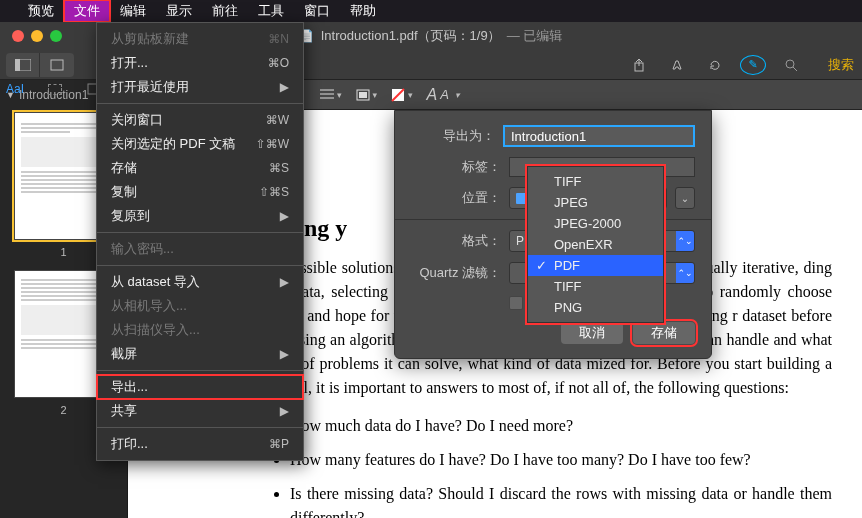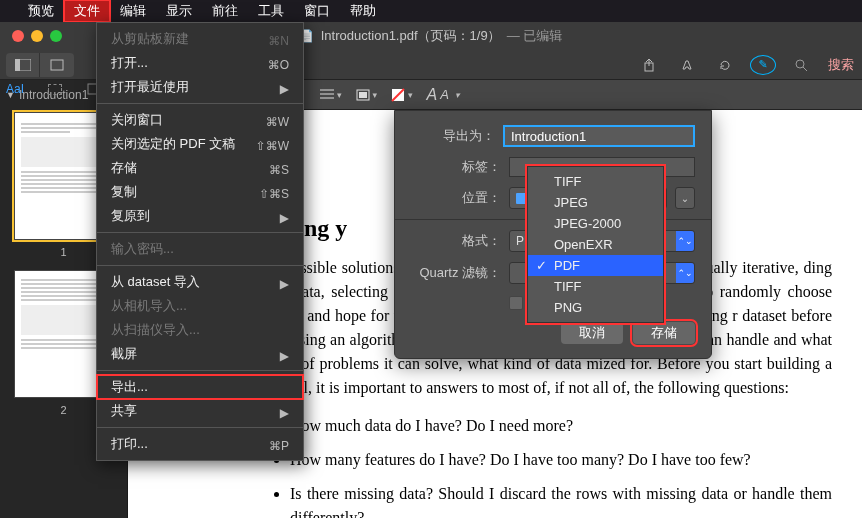--- a/index.html
+++ b/index.html
@@ -1,52 +1,52 @@
 <!DOCTYPE html>
 <html><head>
 <meta charset="utf-8">
 <style>
 *{margin:0;padding:0;box-sizing:border-box;-webkit-font-smoothing:antialiased}
 body{width:862px;height:518px;background:#2b2b2b;font-family:-apple-system,"Helvetica Neue",Arial,sans-serif;font-size:13px;color:#fff;overflow:hidden;position:relative}
 .menubar{height:22px;background:#1d1b21;display:flex;align-items:center;padding:0 10px;gap:0}
 .menubar .apple{font-size:14px;margin-right:8px}
 .menubar .mi{padding:3px 10px;font-size:13px;line-height:16px}
-.menubar .mi.active{background:#b91c1c;outline:2px solid #f33;outline-offset:-1px}
+.menubar .mi.active{background:#a21caf;outline:2px solid #f33;outline-offset:-1px}
 .titlebar{height:28px;background:#3b3b3b;display:flex;align-items:center;position:relative}
 .traffic{display:flex;gap:7px;padding-left:12px}
 .tl{width:12px;height:12px;border-radius:50%}
 .tl.r{background:#ff5f57}.tl.y{background:#febc2e}.tl.g{background:#28c840}
 .titletext{position:absolute;left:50%;transform:translateX(-50%);display:flex;align-items:center;gap:6px;color:#c8c8c8}
 .tool1{height:30px;background:#3b3b3b;display:flex;align-items:center;border-bottom:1px solid #222}
 .tbtn{width:34px;height:24px;display:flex;align-items:center;justify-content:center;color:#bfbfbf}
 .segbox{display:flex;background:#4a4a4a;border-radius:4px;margin-left:6px}
 .segbox .tbtn{border-right:1px solid #333}
 .segbox .tbtn:last-child{border-right:none}
 .spacer{flex:1}
 .tright{display:flex;align-items:center;gap:4px;padding-right:8px}
 .searchico{width:26px;height:20px;display:flex;align-items:center;justify-content:center;color:#00b4ff;border:1px solid #00b4ff;border-radius:50%;font-size:11px}
-.searchph{color:#fca5a5;margin-left:6px}
+.searchph{color:#eab308;margin-left:16px}
 .tool2{height:30px;background:#464646;display:flex;align-items:center;padding-left:320px;gap:14px;border-bottom:1px solid #222}
 .tool2 .ic{color:#ddd;display:flex;align-items:center;gap:3px}
 .sidebar{position:absolute;left:0;top:80px;width:128px;bottom:0;background:#262626;border-right:1px solid #1a1a1a;padding:4px 0}
 .sb-hdr{display:flex;align-items:center;gap:4px;color:#a9a9a9;padding:4px 6px;font-size:12px}
 .thumbbox{display:flex;flex-direction:column;align-items:center;gap:6px}
 .thumb{width:100px;height:128px;background:#fff;border:1px solid #444;margin-top:6px;position:relative;overflow:hidden}
 .thumb.sel{outline:2px solid #f7c233}
 .thumb .ln{height:2px;background:#ccc;margin:2px 6px}
 .thumb .blk{height:30px;background:#eee;margin:4px 6px}
 .pgn{color:#bbb;font-size:11px}
 .doc{position:absolute;left:128px;top:110px;right:0;bottom:0;background:#fff;color:#000;padding:100px 30px 20px 140px;font-family:Georgia,serif;font-size:16px;line-height:1.5}
 .doc h2{font-size:24px;font-weight:700;margin-bottom:10px}
 .doc p{text-align:justify;margin-bottom:14px}
 .doc ul{list-style:disc;padding-left:22px}
 .doc li{margin-bottom:10px;text-align:justify}
 
 .ddmenu{position:absolute;left:96px;top:22px;width:208px;background:#323232;border:1px solid #555;box-shadow:2px 4px 16px rgba(0,0,0,.6);padding:4px 0;z-index:50}
-.ddmenu .row{display:flex;align-items:flex-end;justify-content:space-between;padding:3px 14px;font-size:13px;color:#eee}
+.ddmenu .row{display:flex;align-items:center;justify-content:space-between;padding:3px 14px;font-size:13px;color:#eee}
 .ddmenu .row.dis{color:#7a7a7a}
 .ddmenu .sep{height:1px;background:#555;margin:4px 0}
 .ddmenu .row .sc{color:#bbb;font-size:12px}
 .ddmenu .row.dis .sc{color:#666}
 .ddmenu .row.hl{outline:2px solid #f33;outline-offset:-1px}
 
 .sheet{position:absolute;left:394px;top:110px;width:318px;background:#4a4a4a;border:1px solid #333;z-index:40;padding:14px 16px 14px 16px;box-shadow:0 6px 20px rgba(0,0,0,.5);border-radius:0 0 6px 6px}
 .frow{display:flex;align-items:center;margin-bottom:10px;gap:8px}
 .flabel{width:90px;text-align:right;color:#ccc;font-size:13px}
 .finput{flex:1;height:22px;background:#5a5a5a;border:2px solid #2aa7ff;color:#fff;padding:0 6px;font-size:13px;outline:none}

